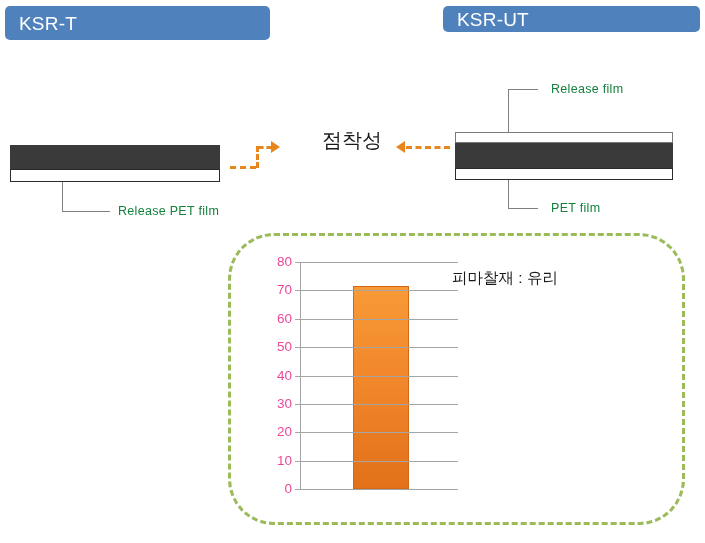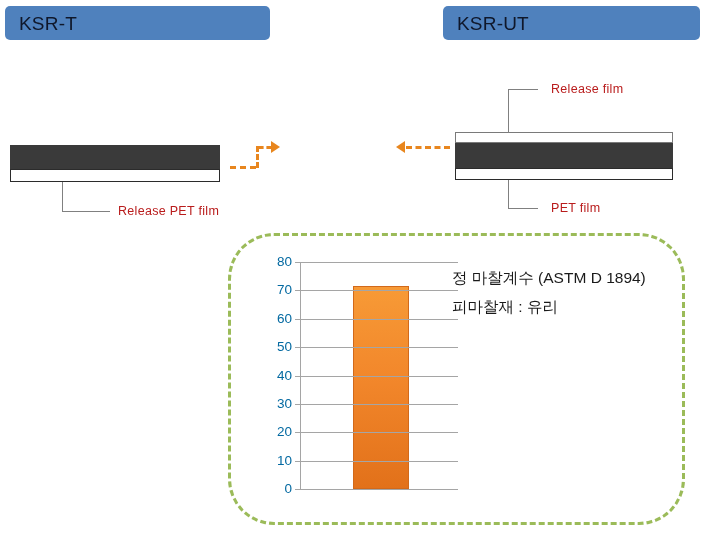--- a/index.html
+++ b/index.html
@@ -17,32 +17,32 @@
     height: 543px;
     background: #ffffff;
     overflow: hidden;
   }
 
   
   .banner {
     position: absolute;
     background: #4F81BD;
     border-radius: 5px;
-    color: #0f172a;
+    color: #ffffff;
     font-size: 19px;
     line-height: 1;
     display: flex;
     align-items: center;
     padding-left: 14px;
     letter-spacing: 0.2px;
     box-sizing: border-box;
     text-align: center;
   }
   #banner-left  { left: 5px;   top: 6px; width: 265px; height: 34px; }
-  #banner-right { left: 443px; top: 6px; width: 257px; height: 34px; }
+  #banner-right { left: 443px; top: 6px; width: 257px; height: 26px; }
 
   
   .film-dark {
     position: absolute;
     background: #3A3A3A;
   }
   .film-white {
     position: absolute;
     background: #FFFFFF;
     border: 1px solid #2b2b2b;
@@ -73,21 +73,21 @@
   .lead-h { height: 1px; }
 
   .arrowhead {
     position: absolute;
     width: 0; height: 0;
   }
 
   .lead-label {
     position: absolute;
     font-size: 12.5px;
-    color: #b91c1c;
+    color: #15803d;
     white-space: nowrap;
     letter-spacing: 0.3px;
   }
 
   
   #tacky-block {
     position: absolute;
     left: 282px;
     top: 128px;
     width: 140px;
@@ -181,21 +181,21 @@
     width: 5px;
     height: 1px;
     background: #A5A5A5;
   }
   .ylabel {
     position: absolute;
     right: 0;
     width: 36px;
     text-align: right;
     font-size: 13.5px;
-    color: #0369a1;
+    color: #ec4899;
     transform: translateY(-8px);
   }
   #bar {
     position: absolute;
     left: 53px;
     width: 56px;
     background: linear-gradient(to bottom, #F79A36 0%, #F2872B 45%, #E2711A 100%);
     border: 1px solid #D2691A;
     box-sizing: border-box;
   }
@@ -255,20 +255,21 @@
 
   <div class="odash-h" style="left:230px; top:166px; width:26px;"></div>
   <div class="odash-v" style="left:256px; top:146px; height:22px;"></div>
   <div class="odash-h" style="left:258px; top:146px; width:14px;"></div>
   <div class="oarrow oarrow-right" style="left:271px; top:141px;"></div>
 
   <div class="odash-h" style="left:406px; top:146px; width:44px;"></div>
   <div class="oarrow oarrow-left" style="left:396px; top:141px;"></div>
 
   <div id="tacky-block">
+    <div id="tacky-ko">점착성</div>
   </div>
 
   <div id="green-panel"></div>
 
   <div id="chart">
     <div id="plot">
       <div class="axis-v"></div>
 
       <div id="bar" style="height: 202.881px; top: 24.1187px;"></div>
     <div class="gridline" style="top: 227px;"></div>
@@ -295,17 +296,16 @@
         <div class="gridline" style="top: 28.375px;"></div>
         <div class="tick" style="top: 28.375px;"></div>
         <div class="ylabel" style="top: 28.375px; right: 166px;">70</div>
         <div class="gridline" style="top: 0px;"></div>
         <div class="tick" style="top: 0px;"></div>
         <div class="ylabel" style="top: 0px; right: 166px;">80</div>
       </div>
   </div>
 
   <div id="chart-notes">
-    <div class="note">정 마찰계수 (ASTM D 1894)</div>
     <div class="note">피마찰재 : 유리</div>
   </div>
 
 </div>
 
 </body></html>

